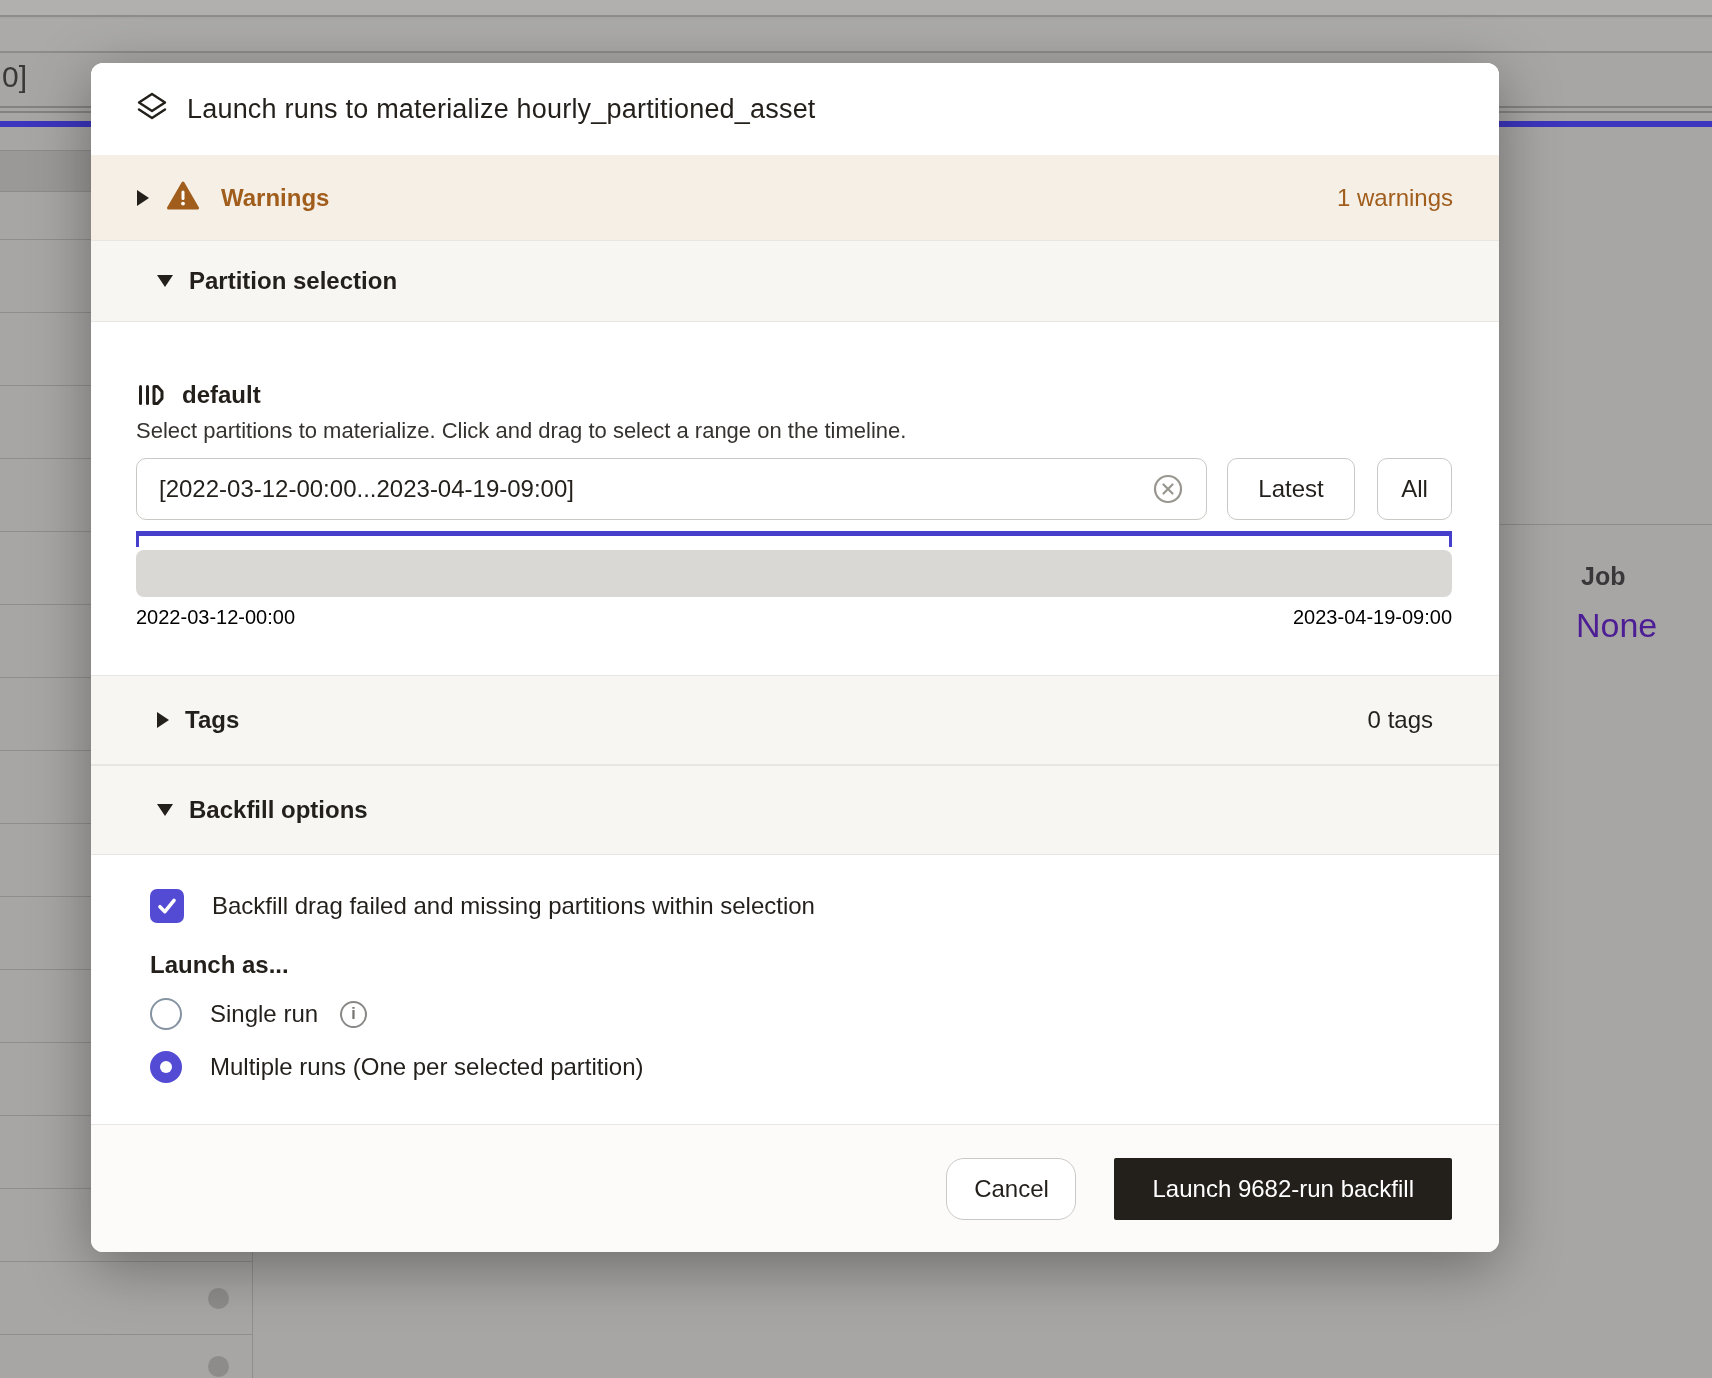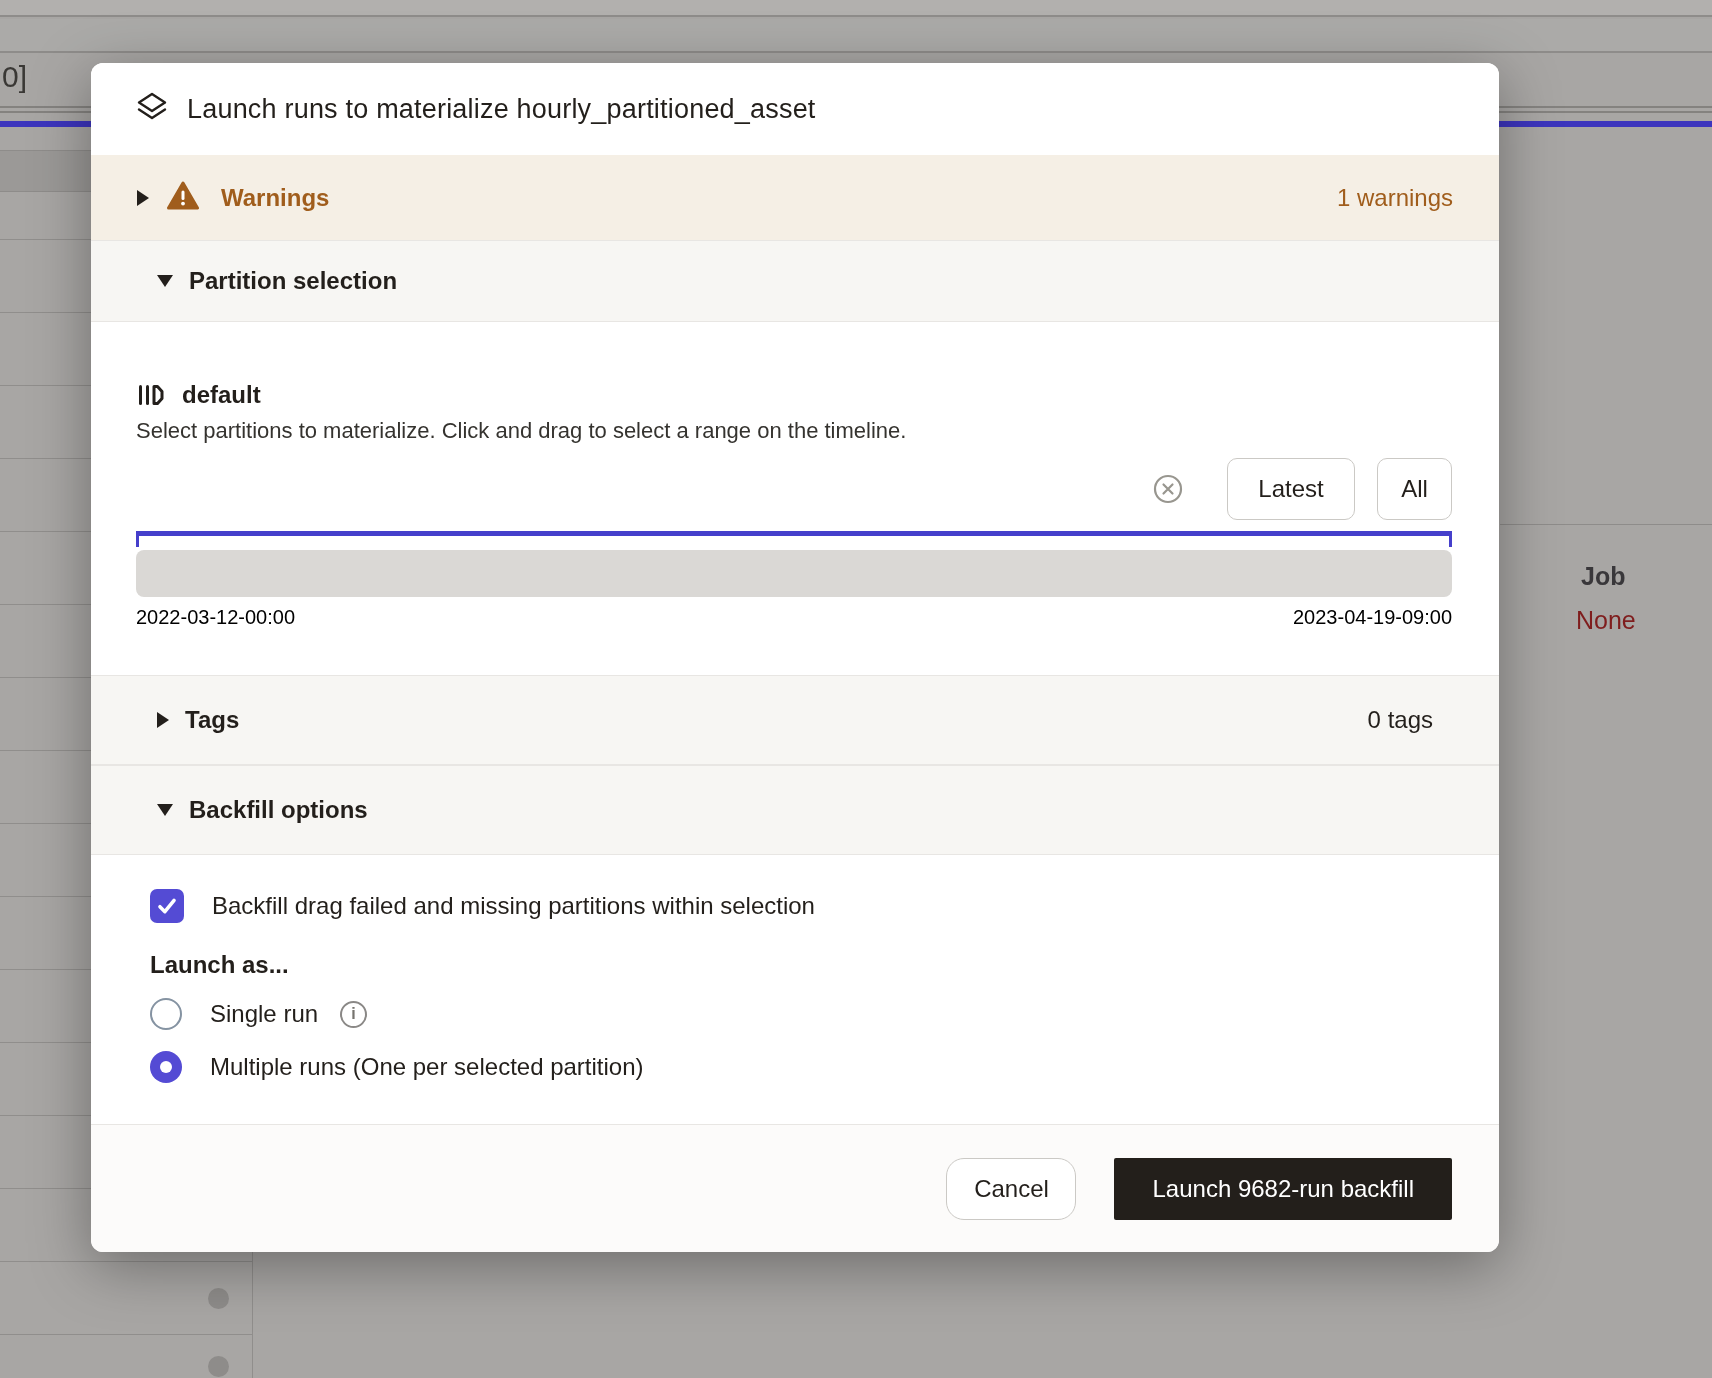--- a/index.html
+++ b/index.html
@@ -19,21 +19,21 @@
   .bg-band2{position:absolute;left:0;top:19px;width:1712px;height:34px;background:#abaaa8;border-bottom:2px solid #8e8c8a;}
   .bg-partial-text{position:absolute;left:2px;top:60px;font-size:30px;color:#3a3835;font-weight:400;}
   .bg-dblline{position:absolute;left:0;top:106px;width:1712px;height:7px;border-top:2px solid #84827f;border-bottom:2px solid #84827f;}
   .bg-indigo-line{position:absolute;left:0;top:121px;width:1712px;height:6px;background:#3c35bd;}
   .bg-darkband{position:absolute;left:0;top:150px;width:91px;height:42px;background:#9b9997;border-top:1px solid #8e8c8a;border-bottom:1px solid #8e8c8a;}
   .bg-row-line{position:absolute;left:0;height:1px;background:#908e8c;}
   .bg-vline{position:absolute;left:252px;top:1252px;width:1px;height:126px;background:#908e8c;}
   .bg-dot{position:absolute;width:21px;height:21px;border-radius:50%;background:#8e8c8a;}
   .bg-line-right{position:absolute;left:1500px;top:524px;width:212px;height:1px;background:#8e8c8a;}
   .bg-job-header{position:absolute;left:1581px;top:562px;font-size:25px;font-weight:700;color:#39373a;}
-  .bg-job-value{position:absolute;left:1576px;top:606px;font-size:25px;font-weight:400;color:#7f1d1d;}
+  .bg-job-value{position:absolute;left:1576px;top:606px;font-size:34px;font-weight:400;color:#4c1d95;}
 
   
   .modal{position:absolute;left:91px;top:63px;width:1408px;height:1189px;background:#ffffff;border-radius:12px;
          box-shadow:0 14px 60px rgba(0,0,0,0.35);overflow:hidden;}
 
   .modal-header{position:absolute;left:0;top:0;width:100%;height:92px;display:flex;align-items:center;padding:0 44px;gap:18px;background:#fff;}
   .modal-title{font-size:27px;font-weight:500;color:#231f1b;letter-spacing:0.2px;}
 
   .warnings-row{position:absolute;left:0;top:92px;width:100%;height:85px;background:var(--warning-bg);
                 display:flex;align-items:center;padding:0 46px;}
@@ -167,20 +167,21 @@
       <svg width="28" height="28" viewBox="0 0 28 28">
         <rect x="3" y="4" width="3" height="20" rx="1.5" fill="#231f1b"></rect>
         <rect x="10" y="4" width="3" height="20" rx="1.5" fill="#231f1b"></rect>
         <path d="M18 5.5 h3.5 l4.5 5 v7 l-4.5 5 H18 Z" fill="none" stroke="#231f1b" stroke-width="3" stroke-linejoin="round"></path>
       </svg>
     </span>
     <span class="dim-name">default</span>
   </div>
   <div class="dim-desc">Select partitions to materialize. Click and drag to select a range on the timeline.</div>
 
+  <input class="range-input" value="[2022-03-12-00:00...2023-04-19-09:00]" style="">
   <button class="clear-btn">
     <svg width="34" height="34" viewBox="0 0 34 34" fill="none">
       <circle cx="17" cy="17" r="13" stroke="#98968f" stroke-width="2.2"></circle>
       <path d="M12.5 12.5 L21.5 21.5 M21.5 12.5 L12.5 21.5" stroke="#98968f" stroke-width="2.2" stroke-linecap="round"></path>
     </svg>
   </button>
   <button class="pill-btn btn-latest">Latest</button>
   <button class="pill-btn btn-all">All</button>
 
   <div class="sel-bar"></div>

